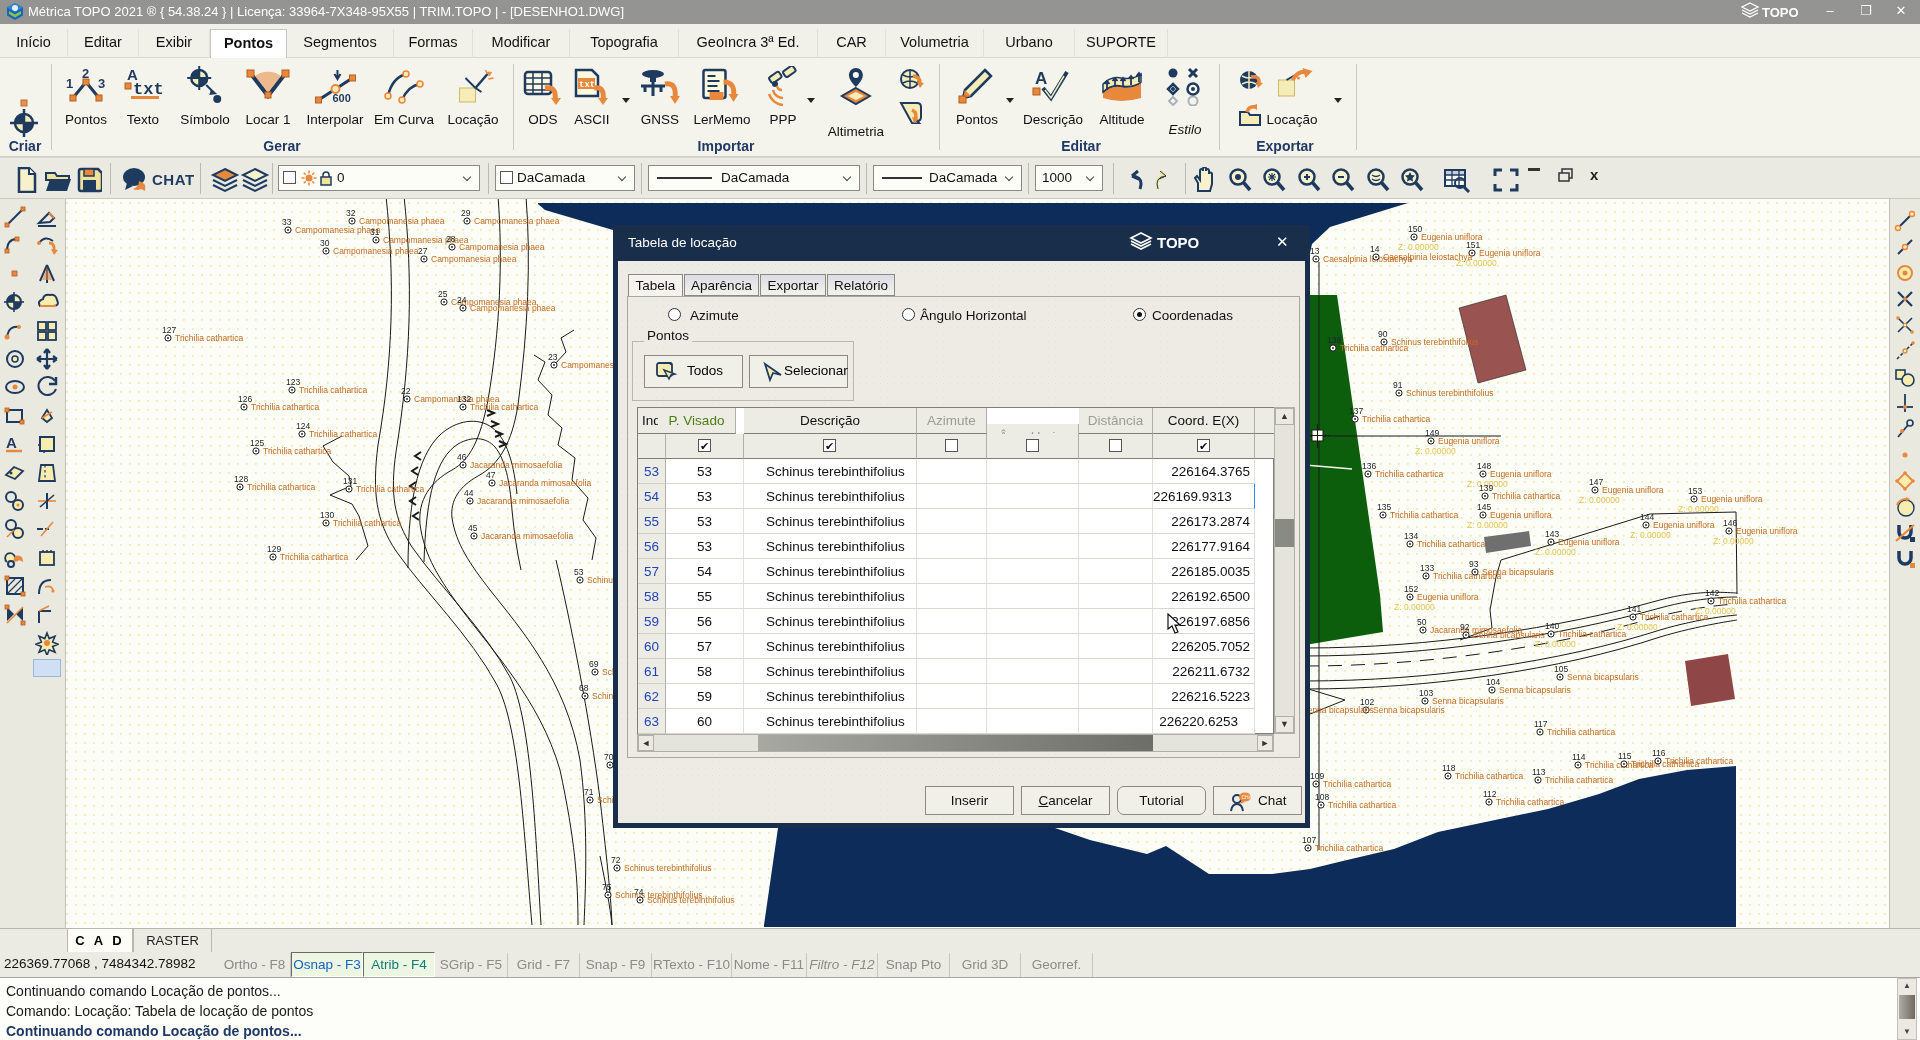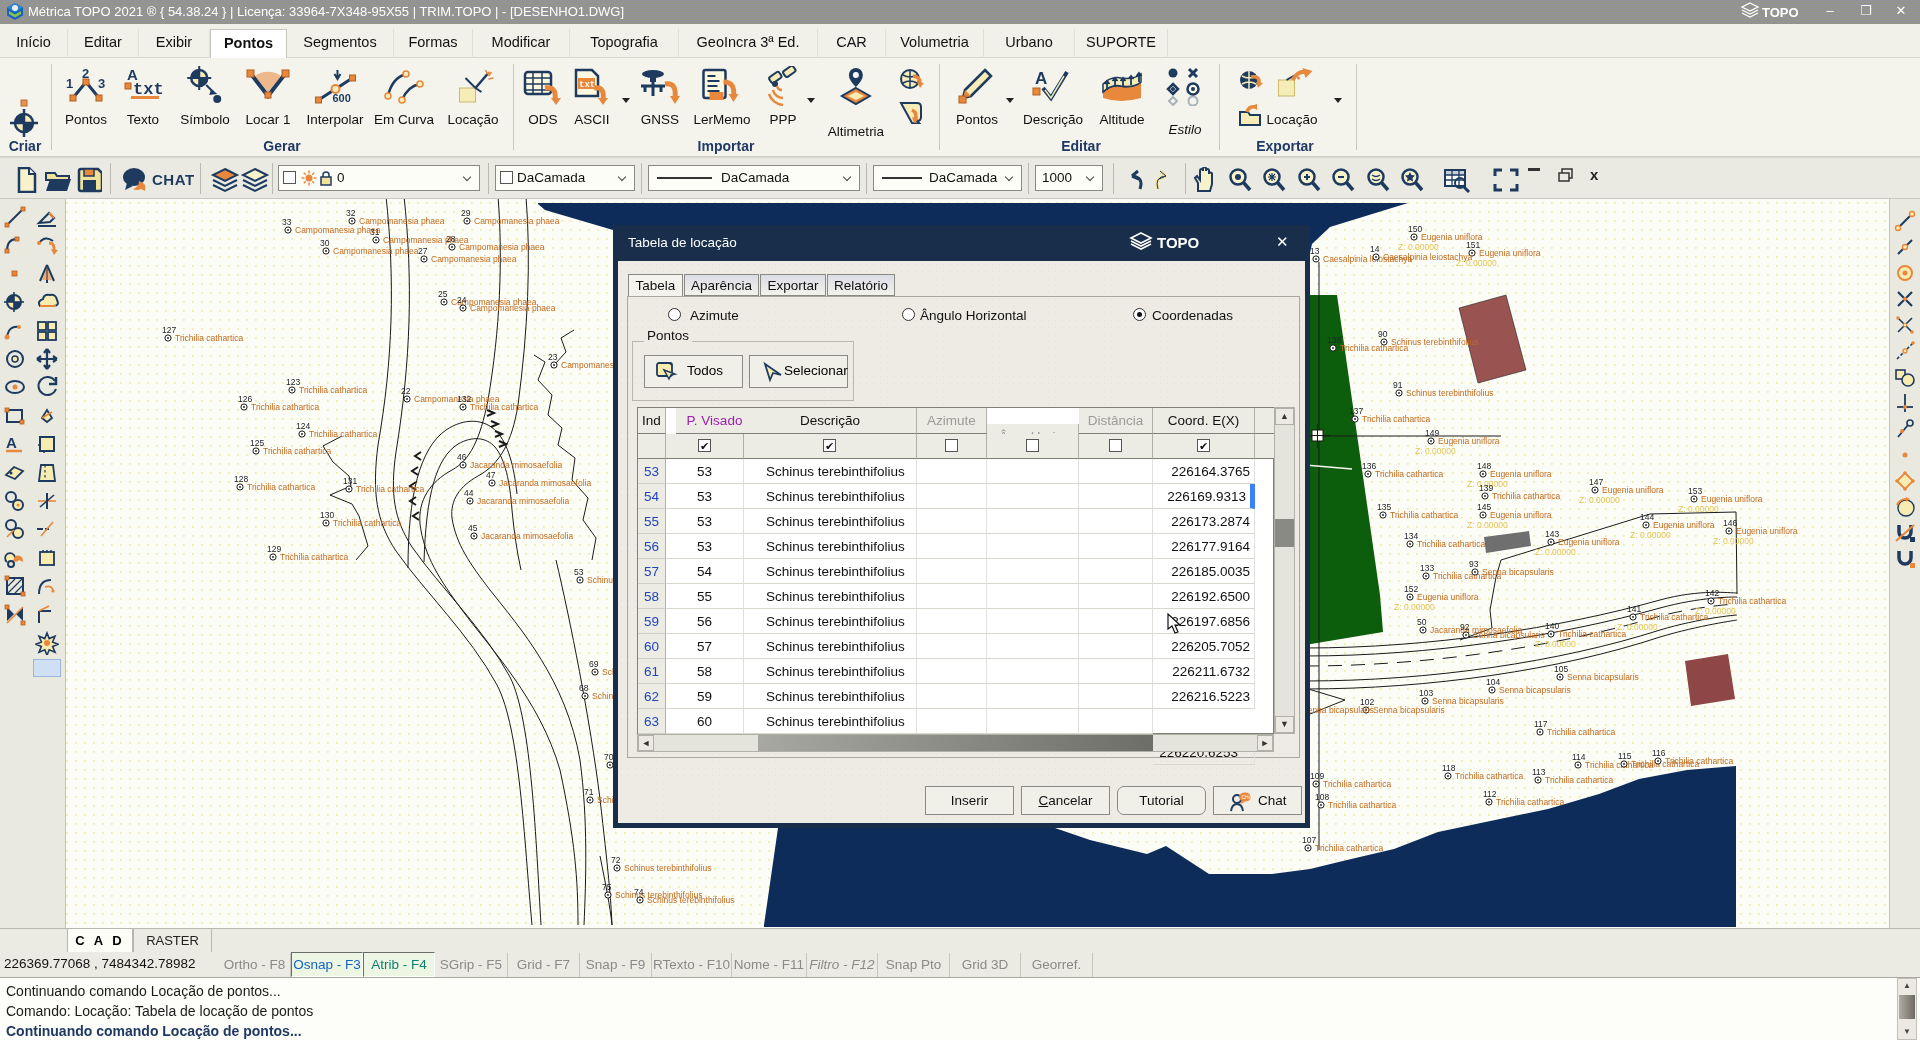--- a/index.html
+++ b/index.html
@@ -1052,21 +1052,21 @@
         <span style="position:absolute;left:42px;top:7px;">Todos</span>
       </div>
 <div class="pbtn" style="left:131px;">
         <svg style="position:absolute;left:12px;top:5px;" width="22" height="22" viewBox="0 0 22 22">
           <path d="M3,3 L8,19 L11,12 L19,14 Z" fill="#f8ecb0" stroke="#1e3a5f" stroke-width="1.8"></path>
         </svg>
         <span style="position:absolute;left:34px;top:7px;">Selecionar</span>
       </div>
 <div id="tbl">
 <div class="th" style="left:0px;top:0;width:28px;height:26px;line-height:25px;color:#111;">Ind</div>
-<div class="th" style="left:38px;top:0;width:78px;height:26px;line-height:25px;color:#a21caf;">P. Visado</div>
+<div class="th" style="left:20px;top:0;width:78px;height:26px;line-height:25px;color:#4d7c0f;">P. Visado</div>
 <div class="th" style="left:106px;top:0;width:173px;height:26px;line-height:25px;color:#111;">Descrição</div>
 <div class="th" style="left:279px;top:0;width:70px;height:26px;line-height:25px;color:#9c9c98;">Azimute</div>
 <div class="th" style="left:349px;top:0;width:92px;height:26px;line-height:25px;color:#9c9c98;margin-top:16px;">Âng. Horiz.</div>
 <div class="th" style="left:441px;top:0;width:74px;height:26px;line-height:25px;color:#9c9c98;">Distância</div>
 <div class="th" style="left:515px;top:0;width:102px;height:26px;line-height:25px;color:#111;">Coord. E(X)</div>
 <div class="th" style="left:617px;top:0;width:20px;height:26px;line-height:25px;color:#111;"></div>
 <div class="cbrow" style="left:0px;top:26px;width:28px;height:25px;"></div>
 <div class="cbrow" style="left:28px;top:26px;width:78px;height:25px;">
           <span class="cb" style="left:32px;top:5px;">✔</span>
         </div>
@@ -1092,21 +1092,21 @@
 <div class="cell" style="left:279px;top:51px;width:70px;height:25px;border-right:1px solid #e0e0da;"></div>
 <div class="cell" style="left:349px;top:51px;width:92px;height:25px;border-right:1px solid #e0e0da;"></div>
 <div class="cell" style="left:441px;top:51px;width:74px;height:25px;border-right:1px solid #e0e0da;"></div>
 <div class="cell" style="left:515px;top:51px;width:102px;height:25px;line-height:25px;text-align:right;padding-right:4px;border-right:1px solid #e0e0da;">226164.3765</div>
 <div class="idx" style="left:0;top:76px;width:28px;height:25px;line-height:25px;">54</div>
 <div class="cell" style="left:28px;top:76px;width:78px;height:25px;line-height:25px;text-align:center;border-right:1px solid #e0e0da;">53</div>
 <div class="cell" style="left:106px;top:76px;width:173px;height:25px;line-height:25px;padding-left:22px;border-right:1px solid #e0e0da;">Schinus terebinthifolius</div>
 <div class="cell" style="left:279px;top:76px;width:70px;height:25px;border-right:1px solid #e0e0da;"></div>
 <div class="cell" style="left:349px;top:76px;width:92px;height:25px;border-right:1px solid #e0e0da;"></div>
 <div class="cell" style="left:441px;top:76px;width:74px;height:25px;border-right:1px solid #e0e0da;"></div>
-<div class="cell" style="left:515px;top:76px;width:102px;height:25px;line-height:25px;text-align:right;padding-right:4px;border-right:5px solid #3b82f6;">226169.9313</div>
+<div class="cell" style="left:515px;top:76px;width:102px;height:25px;line-height:25px;text-align:left;padding-right:16px;border-right:1px solid #3b82f6;">226169.9313</div>
 <div class="idx" style="left:0;top:101px;width:28px;height:25px;line-height:25px;">55</div>
 <div class="cell" style="left:28px;top:101px;width:78px;height:25px;line-height:25px;text-align:center;border-right:1px solid #e0e0da;">53</div>
 <div class="cell" style="left:106px;top:101px;width:173px;height:25px;line-height:25px;padding-left:22px;border-right:1px solid #e0e0da;">Schinus terebinthifolius</div>
 <div class="cell" style="left:279px;top:101px;width:70px;height:25px;border-right:1px solid #e0e0da;"></div>
 <div class="cell" style="left:349px;top:101px;width:92px;height:25px;border-right:1px solid #e0e0da;"></div>
 <div class="cell" style="left:441px;top:101px;width:74px;height:25px;border-right:1px solid #e0e0da;"></div>
 <div class="cell" style="left:515px;top:101px;width:102px;height:25px;line-height:25px;text-align:right;padding-right:4px;border-right:1px solid #e0e0da;">226173.2874</div>
 <div class="idx" style="left:0;top:126px;width:28px;height:25px;line-height:25px;">56</div>
 <div class="cell" style="left:28px;top:126px;width:78px;height:25px;line-height:25px;text-align:center;border-right:1px solid #e0e0da;">53</div>
 <div class="cell" style="left:106px;top:126px;width:173px;height:25px;line-height:25px;padding-left:22px;border-right:1px solid #e0e0da;">Schinus terebinthifolius</div>
@@ -1155,21 +1155,21 @@
 <div class="cell" style="left:279px;top:276px;width:70px;height:25px;border-right:1px solid #e0e0da;"></div>
 <div class="cell" style="left:349px;top:276px;width:92px;height:25px;border-right:1px solid #e0e0da;"></div>
 <div class="cell" style="left:441px;top:276px;width:74px;height:25px;border-right:1px solid #e0e0da;"></div>
 <div class="cell" style="left:515px;top:276px;width:102px;height:25px;line-height:25px;text-align:right;padding-right:4px;border-right:1px solid #e0e0da;">226216.5223</div>
 <div class="idx" style="left:0;top:301px;width:28px;height:25px;line-height:25px;">63</div>
 <div class="cell" style="left:28px;top:301px;width:78px;height:25px;line-height:25px;text-align:center;border-right:1px solid #e0e0da;">60</div>
 <div class="cell" style="left:106px;top:301px;width:173px;height:25px;line-height:25px;padding-left:22px;border-right:1px solid #e0e0da;">Schinus terebinthifolius</div>
 <div class="cell" style="left:279px;top:301px;width:70px;height:25px;border-right:1px solid #e0e0da;"></div>
 <div class="cell" style="left:349px;top:301px;width:92px;height:25px;border-right:1px solid #e0e0da;"></div>
 <div class="cell" style="left:441px;top:301px;width:74px;height:25px;border-right:1px solid #e0e0da;"></div>
-<div class="cell" style="left:515px;top:301px;width:102px;height:25px;line-height:25px;text-align:right;padding-right:16px;border-right:1px solid #e0e0da;margin-top:31px;">226220.6253</div>
+<div class="cell" style="left:515px;top:301px;width:102px;height:25px;line-height:25px;text-align:right;padding-right:16px;border-right:1px solid #e0e0da;">226220.6253</div>
 </div>
 <div id="vsb">
 <div style="position:absolute;left:0;top:0;width:19px;height:17px;background:#ece9e2;border:1px solid #b0b0a8;font-size:9px;text-align:center;line-height:15px;color:#333;">▲</div>
 <div style="position:absolute;left:0;top:111px;width:19px;height:28px;background:#8a8a84;"></div>
 <div style="position:absolute;left:0;bottom:0;width:19px;height:17px;background:#ece9e2;border:1px solid #b0b0a8;font-size:9px;text-align:center;line-height:15px;color:#333;">▼</div>
 </div>
 <div id="hsb">
 <div style="position:absolute;left:0;top:0;width:16px;height:16px;background:#ece9e2;border:1px solid #b0b0a8;font-size:9px;text-align:center;line-height:14px;color:#333;">◄</div>
 <div style="position:absolute;left:120px;top:0;width:395px;height:16px;background:linear-gradient(90deg,#a8a8a2,#6e6e68);"></div>
 <div style="position:absolute;right:0;top:0;width:16px;height:16px;background:#ece9e2;border:1px solid #b0b0a8;font-size:9px;text-align:center;line-height:14px;color:#333;">►</div>

